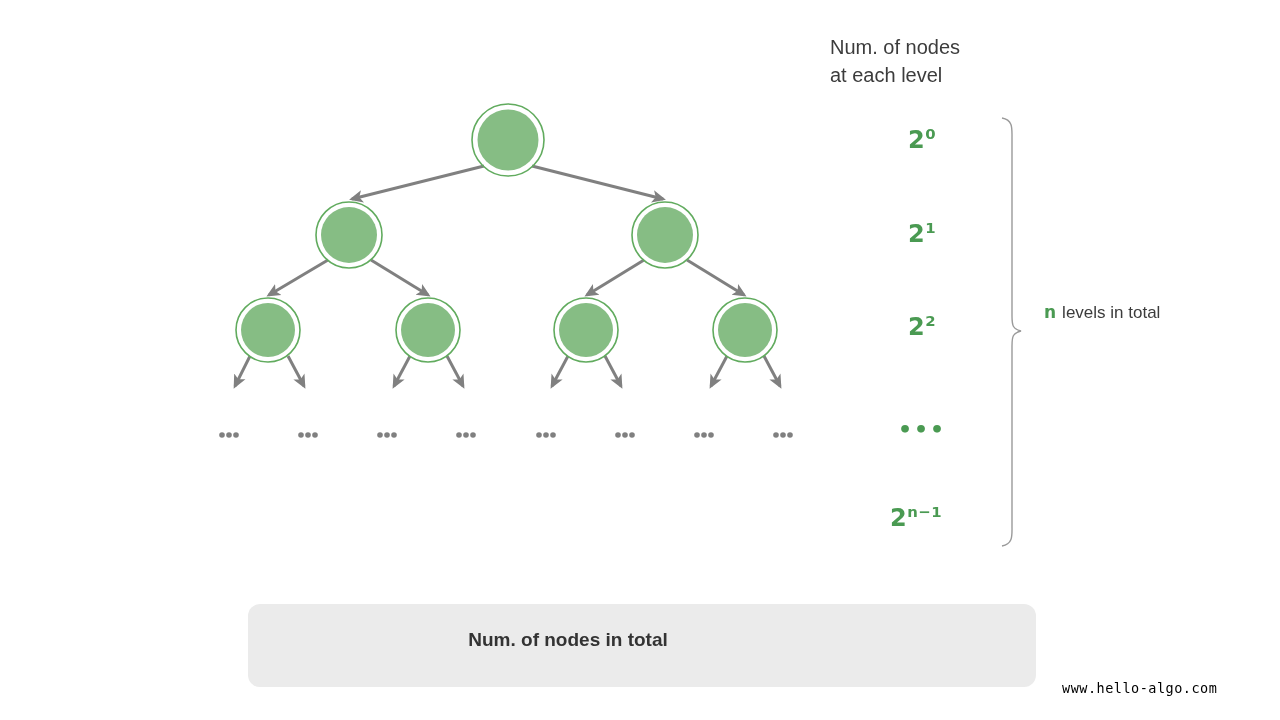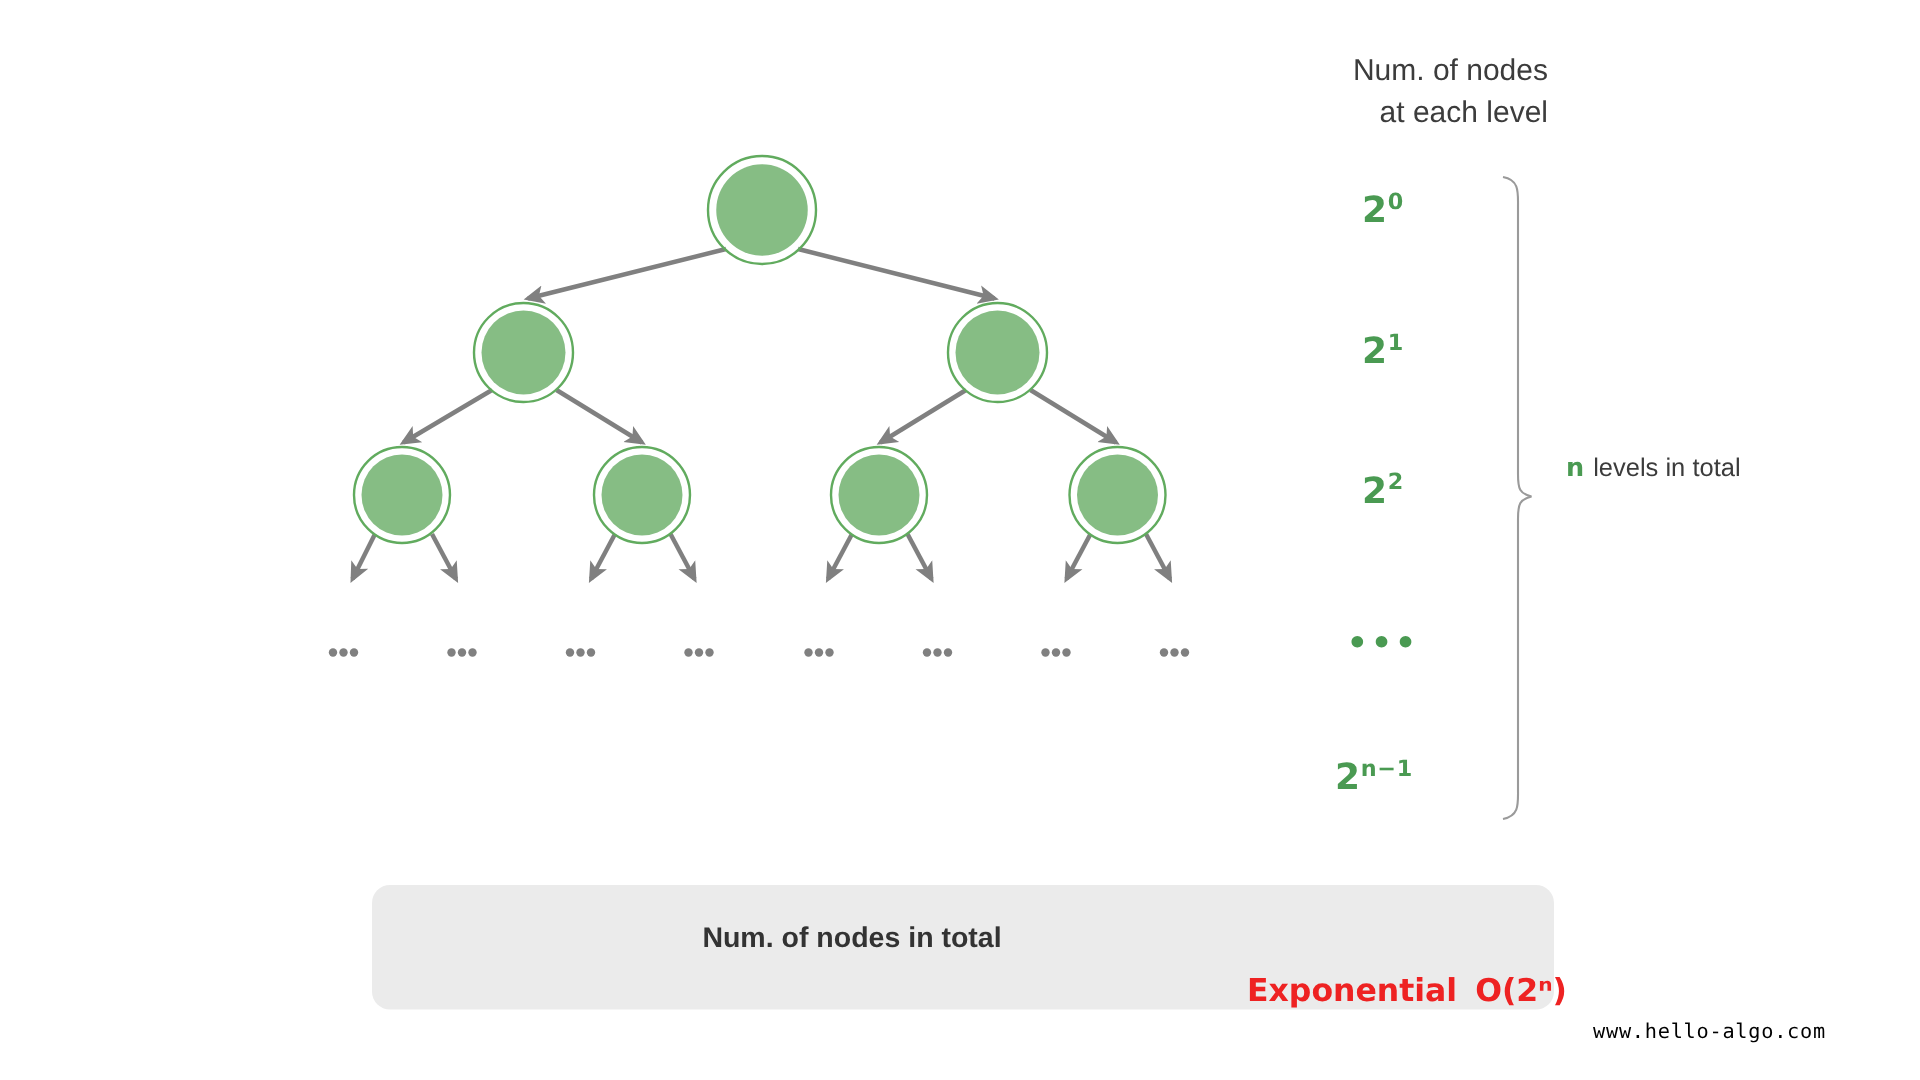--- a/index.html
+++ b/index.html
@@ -20,24 +20,24 @@
     position: absolute;
     inset: 0;
     width: 1280px;
     height: 720px;
   }
 
   .abs { position: absolute; }
 
   
   #levels-header {
-    left: 812px;
+    left: 830px;
     top: 33px;
     width: 220px;
-    text-align: right;
+    text-align: left;
     font-size: 20px;
     line-height: 28px;
     color: #3c3c3c;
     white-space: pre-line;
   }
 
   
   .level-label {
     width: 120px;
     text-align: center;
@@ -69,21 +69,21 @@
   #total-levels .hl {
     color: #4a9a52;
     font-weight: bold;
     font-family: "DejaVu Sans", sans-serif;
     margin-right: 6px;
   }
 
   
   #summary-box {
     left: 248px;
-    top: 590px;
+    top: 604px;
     width: 788px;
     height: 83px;
     background: #ebebeb;
     border-radius: 12px;
   }
   .sum-title {
     position: absolute;
     text-align: center;
     font-size: 19px;
     font-weight: bold;
@@ -259,18 +259,15 @@
 <div class="abs" id="total-levels">
   <span class="hl">n</span><span>levels in total</span>
 </div>
 
 <div class="abs" id="summary-box">
 
   <div class="sum-title" id="sum-title-left">Num. of nodes in total</div>
 
 
 
-  <div class="sum-formula" id="sum-formula-right">
-    <span>Exponential</span><span class="gap"></span><span>O(2ⁿ)</span>
-  </div>
 </div>
 
 <div class="abs" id="watermark">www.hello-algo.com</div>
 
 </body></html>

